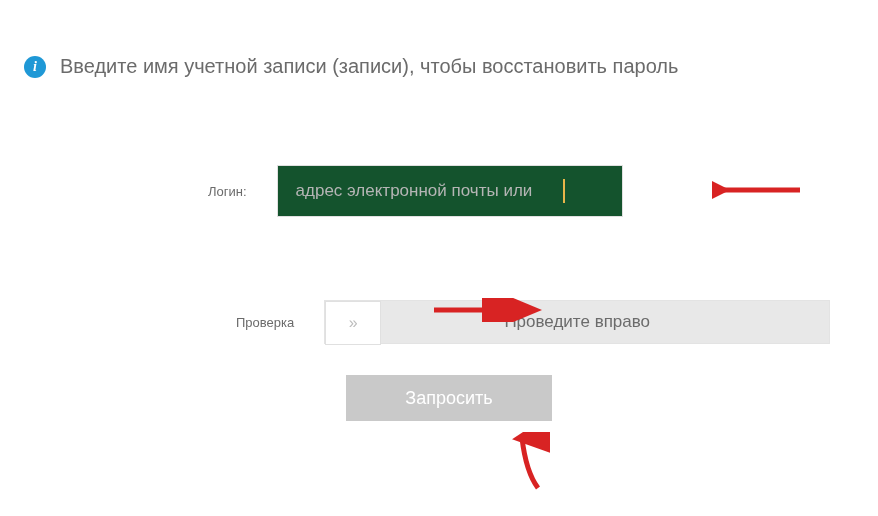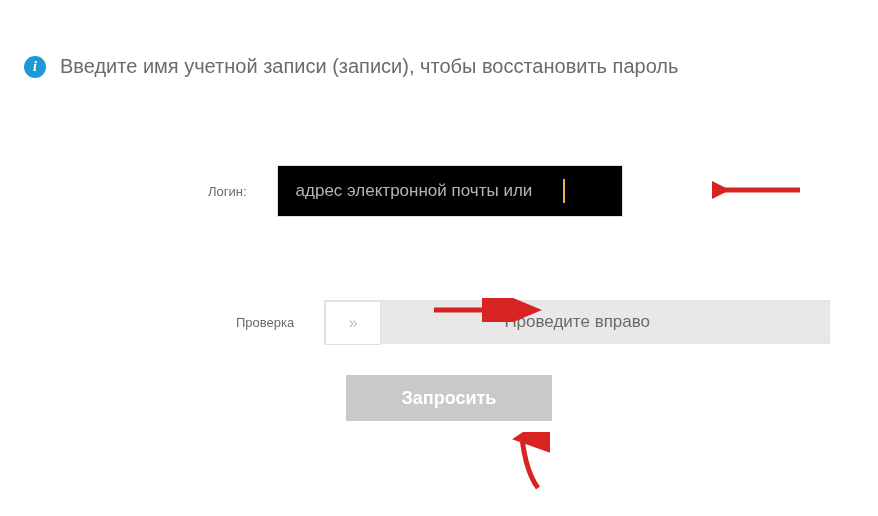--- a/index.html
+++ b/index.html
@@ -54,21 +54,21 @@
     }
 
     .login-input {
       width: 346px;
       height: 52px;
       border: 1px solid #e0e0e0;
       font-size: 17px;
       color: #a8a8a8;
       padding: 0 18px;
       outline: none;
-      background: #000000;
+      background: #14532d;
     }
     .login-input::placeholder { color: #b5b5b5; }
     .login-input-value { color: #a8a8a8; }
 
     
     .input-wrap { position: relative; }
     .caret-bar {
       position: absolute;
       left: 286px;
       top: 14px;
@@ -108,21 +108,21 @@
     .submit-btn {
       position: absolute;
       top: 375px;
       left: 346px;
       width: 206px;
       height: 46px;
       background: #c9c9c9;
       border: none;
       color: #fff;
       font-size: 18px;
-      font-weight: 700;
+      font-weight: 400;
       cursor: pointer;
     }
 
     
     .arrow {
       position: absolute;
       pointer-events: none;
     }
     .arrow svg { display: block; }
   </style>

